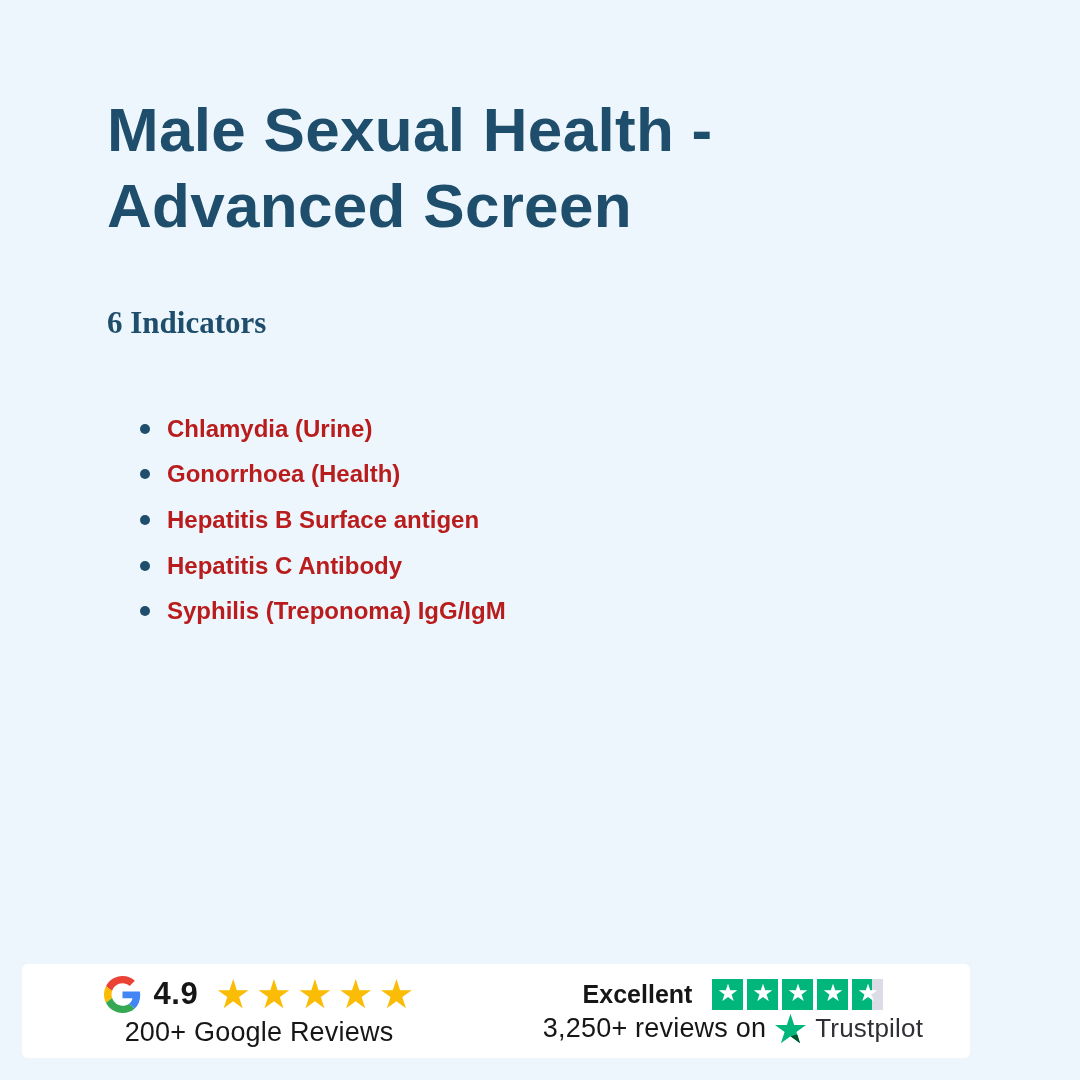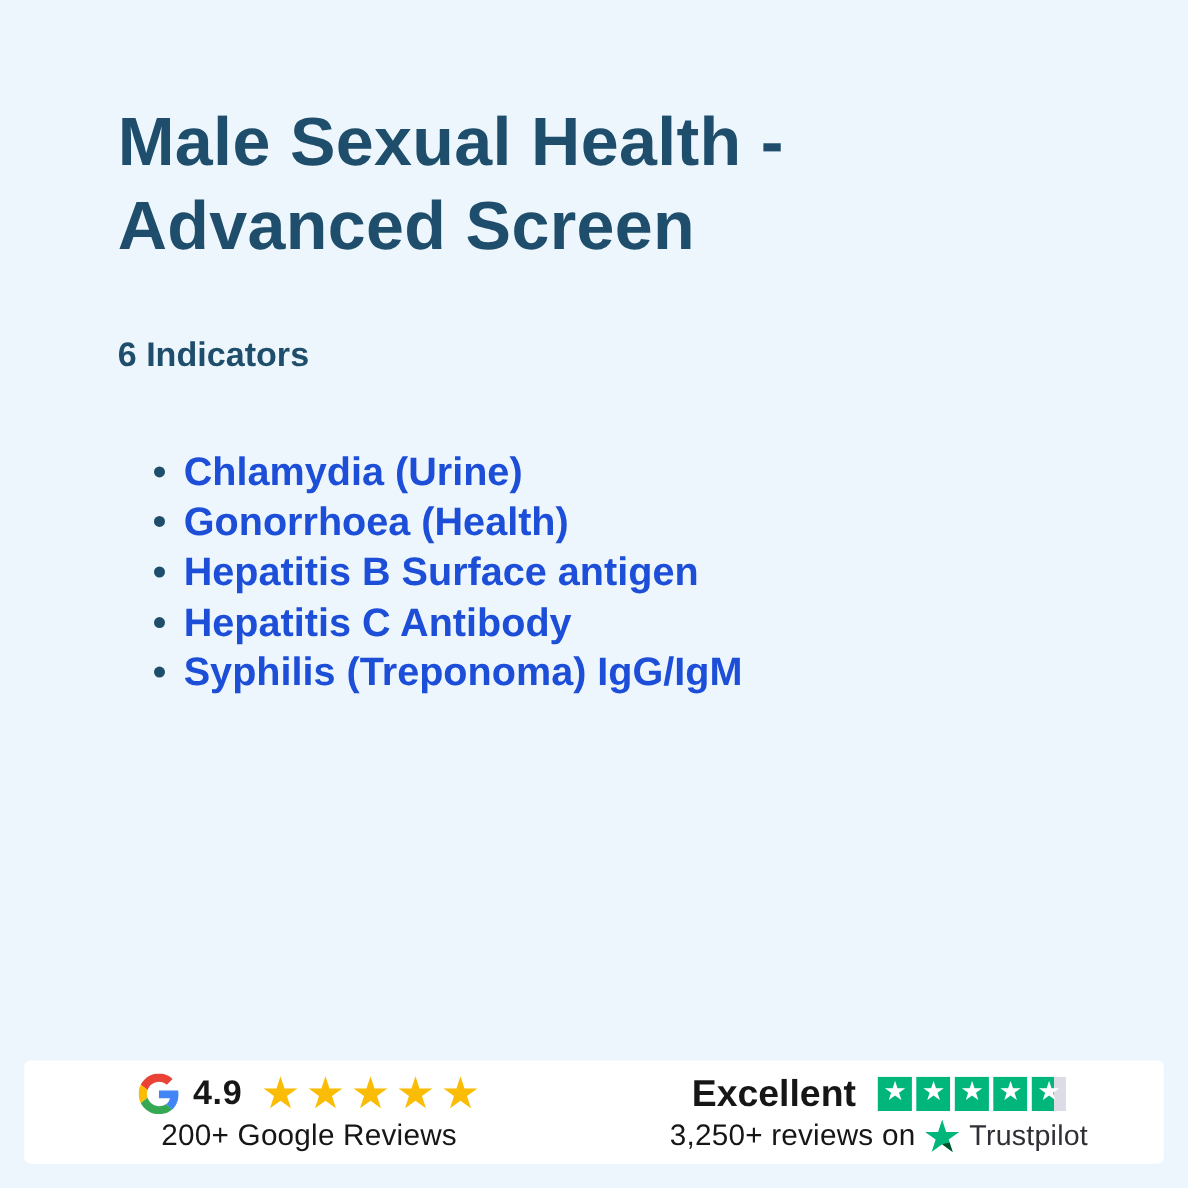--- a/index.html
+++ b/index.html
@@ -24,51 +24,52 @@
     color: #1E4E6B;
   }
 
   .subtitle {
     position: absolute;
     left: 107px;
     top: 305px;
     font-size: 31px;
     font-weight: 700;
     color: #1E4E6B;
+    font-family: Liberation Serif, serif;
   }
 
   .indicator-list {
     position: absolute;
     left: 140px;
     top: 406px;
     list-style: none;
   }
   .indicator-list li {
     display: flex;
     align-items: center;
     height: 45.6px;
-    font-size: 36px;
-    font-weight: 700;
-    color: #1d4ed8;
+    font-size: 24px;
+    font-weight: 700;
+    color: #b91c1c;
     white-space: nowrap;
   }
   .bullet-dot {
     width: 10px;
     height: 10px;
     border-radius: 50%;
     background: #1E4E6B;
     margin-right: 17px;
     flex: none;
   }
 
   .review-bar {
     position: absolute;
     left: 22px;
     top: 964px;
-    width: 1036px;
+    width: 948px;
     height: 94px;
     background: #FFFFFF;
     border-radius: 6px;
     display: flex;
     align-items: center;
     justify-content: space-between;
   }
   .review-col {
     flex: 1;
     display: flex;
@@ -98,21 +99,21 @@
   .badge-label {
     font-size: 27px;
     font-weight: 400;
     color: #161616;
     letter-spacing: 0.2px;
     white-space: nowrap;
   }
 
   
   .tp-row1 { gap: 20px; }
-  .tp-word { font-size: 34px; font-weight: 700; color: #161616; }
+  .tp-word { font-size: 25px; font-weight: 700; color: #161616; }
   .tp-boxes { display: flex; gap: 4px; }
   .tpbox {
     width: 31px;
     height: 31px;
     display: flex;
     align-items: center;
     justify-content: center;
     flex: none;
   }
   .tpbox .tp-white-star {

